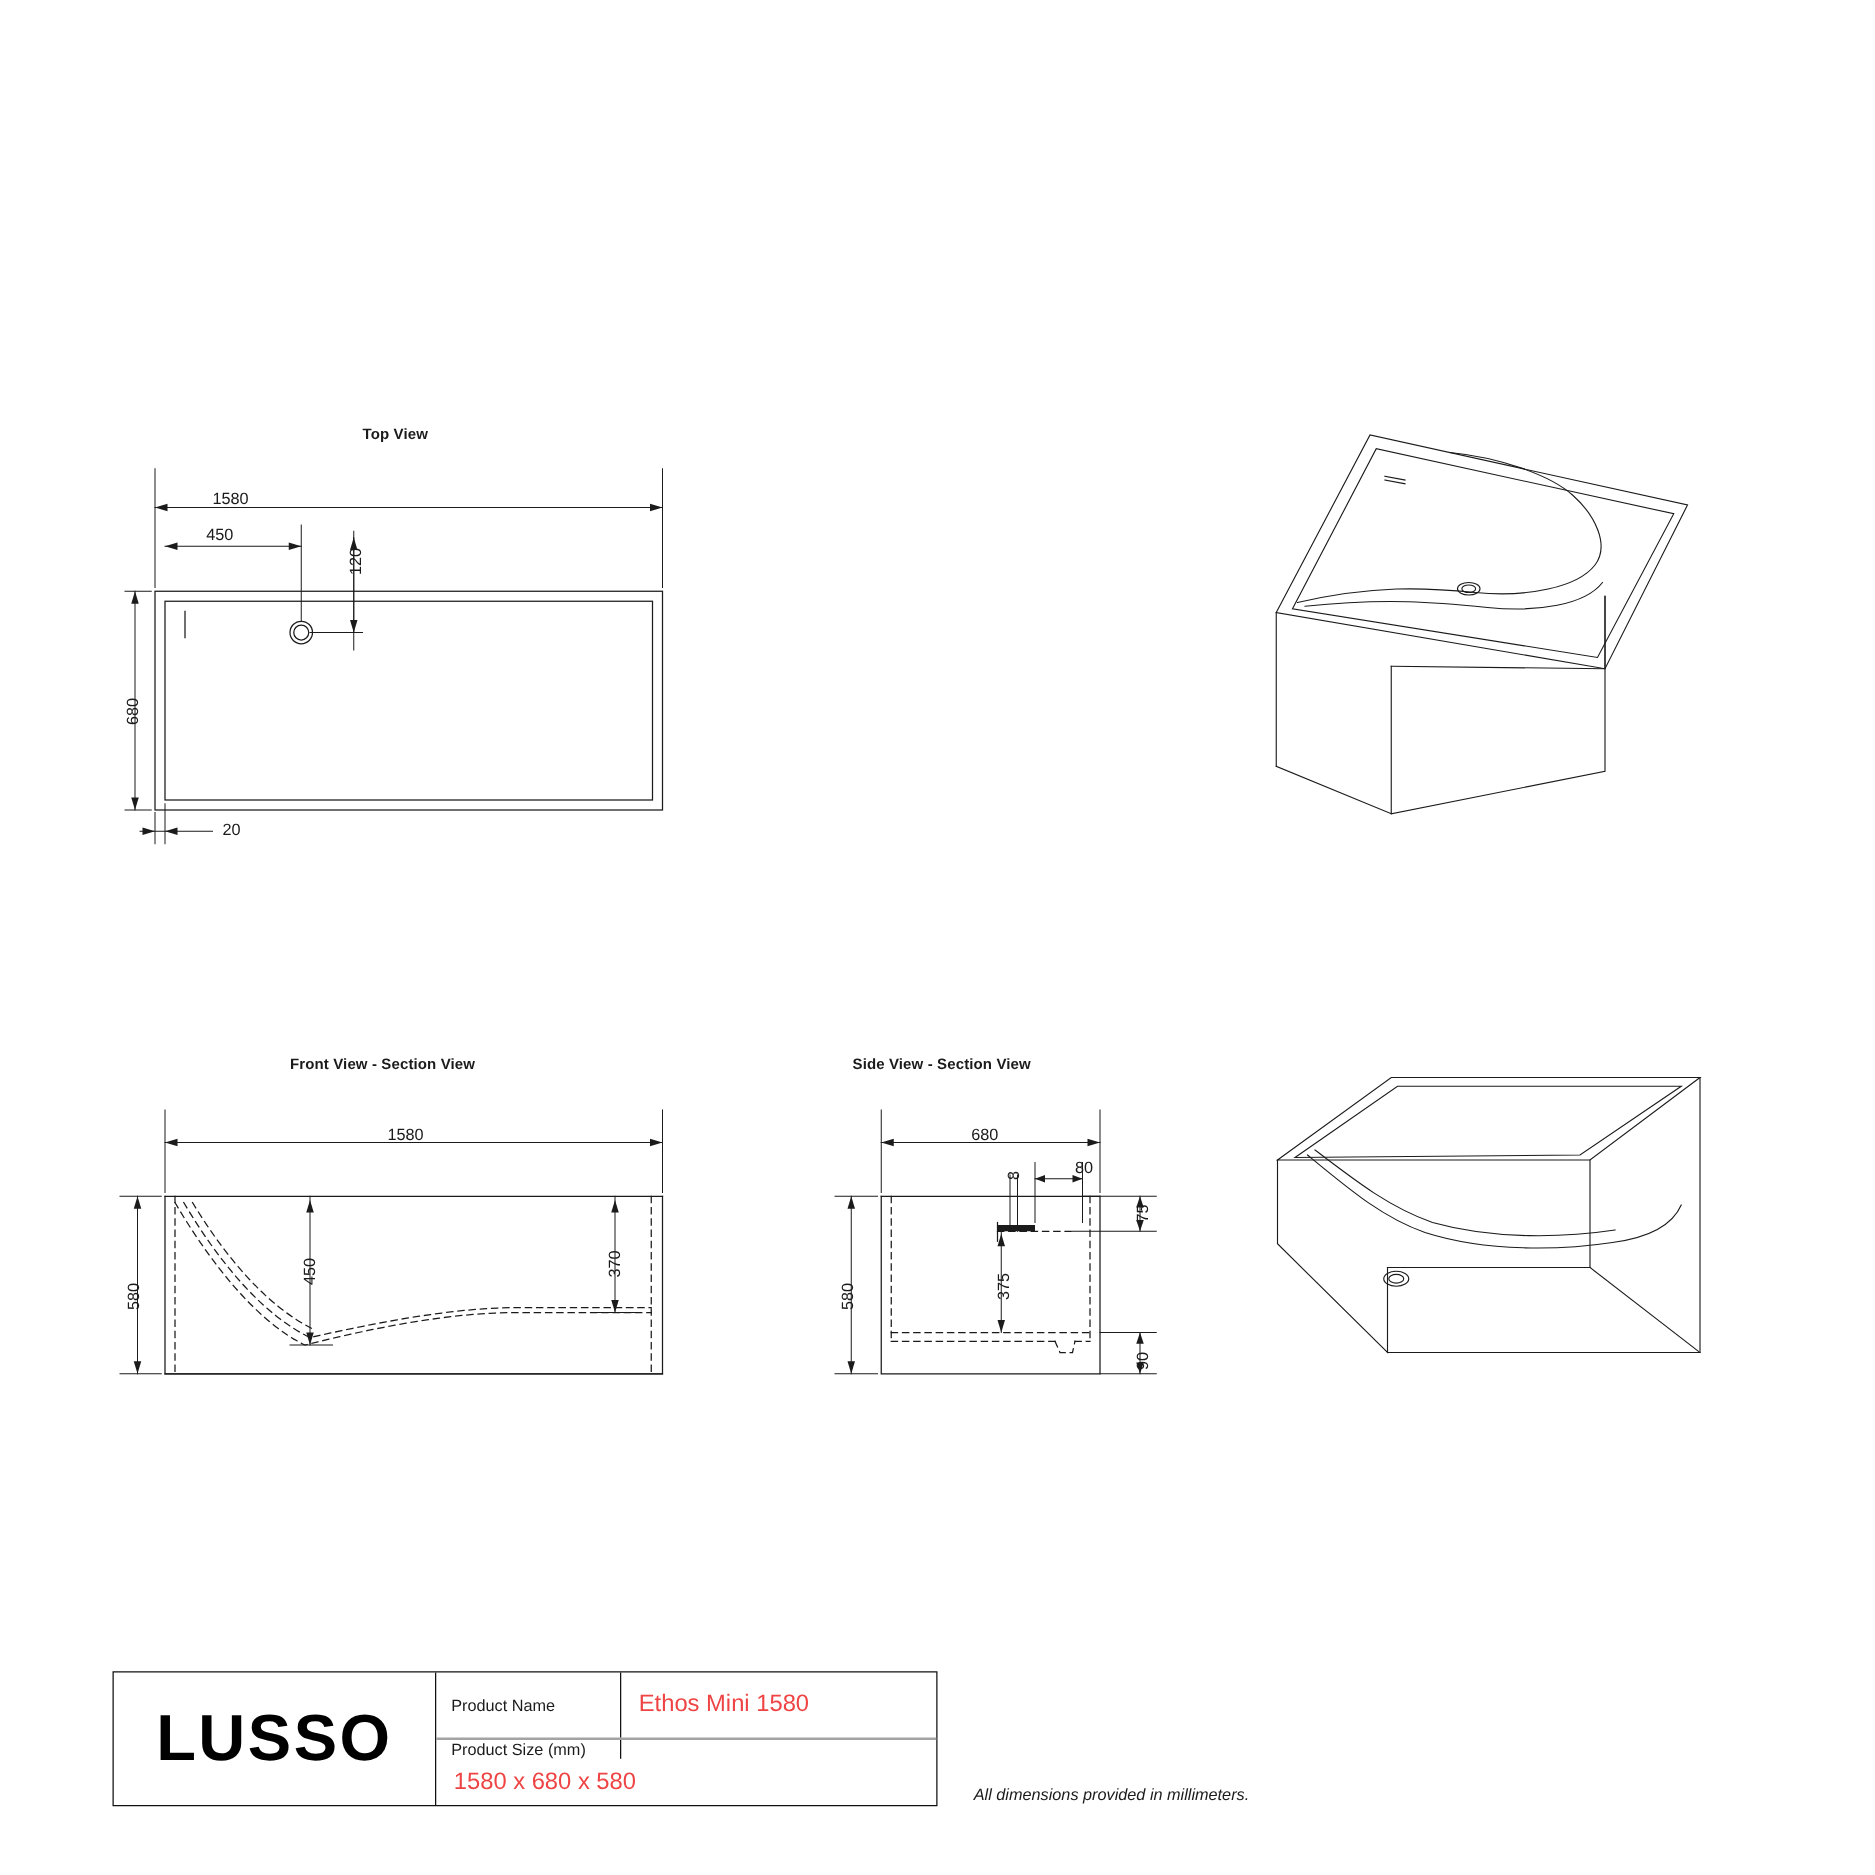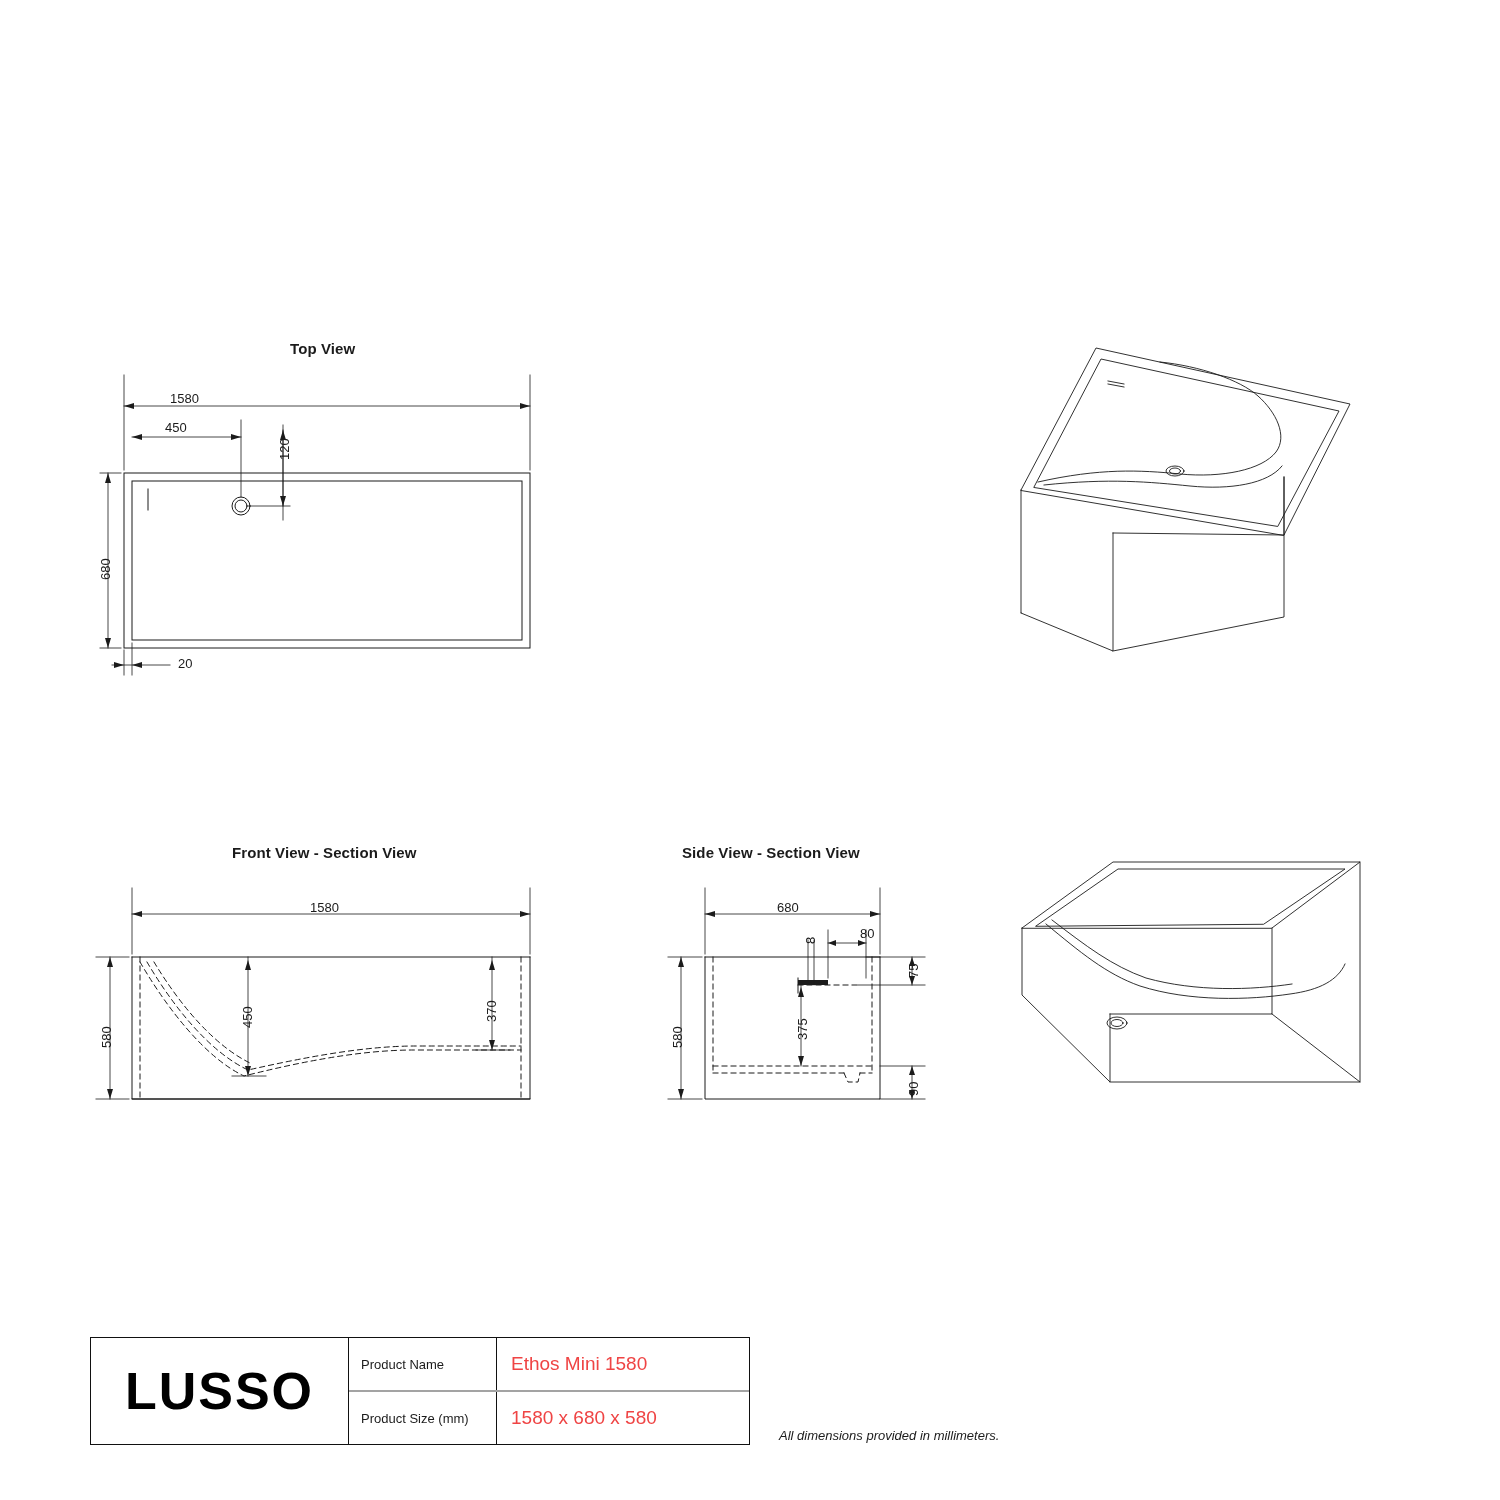--- a/index.html
+++ b/index.html
@@ -21,21 +21,21 @@
   }
   svg.drawing {
     position: absolute;
     top: 0;
     left: 0;
     width: 1500px;
     height: 1500px;
   }
   .view-title {
     position: absolute;
-    font-size: 15px;
+    font-size: 12px;
     font-weight: 600;
     color: #1b1b1b;
     letter-spacing: 0.1px;
     white-space: nowrap;
   }
   #title-top { left: 290px; top: 340px; }
   #title-front { left: 232px; top: 844px; }
   #title-side { left: 682px; top: 844px; }
 
   .dim-label {
@@ -79,21 +79,21 @@
     flex: 1;
     display: flex;
     flex-direction: column;
   }
   .tb-row {
     flex: 1;
     display: flex;
     border-bottom: 2px solid #a3a3a3;
     box-sizing: border-box;
   }
-  .tb-row:last-child { border-bottom: none; }
+  .tb-row:last-child { border-bottom: none; flex-direction: column; }
   .tb-key {
     width: 148px;
     border-right: 1px solid #111;
     box-sizing: border-box;
     display: flex;
     align-items: center;
     padding-left: 12px;
     font-size: 13px;
     color: #1b1b1b;
   }

